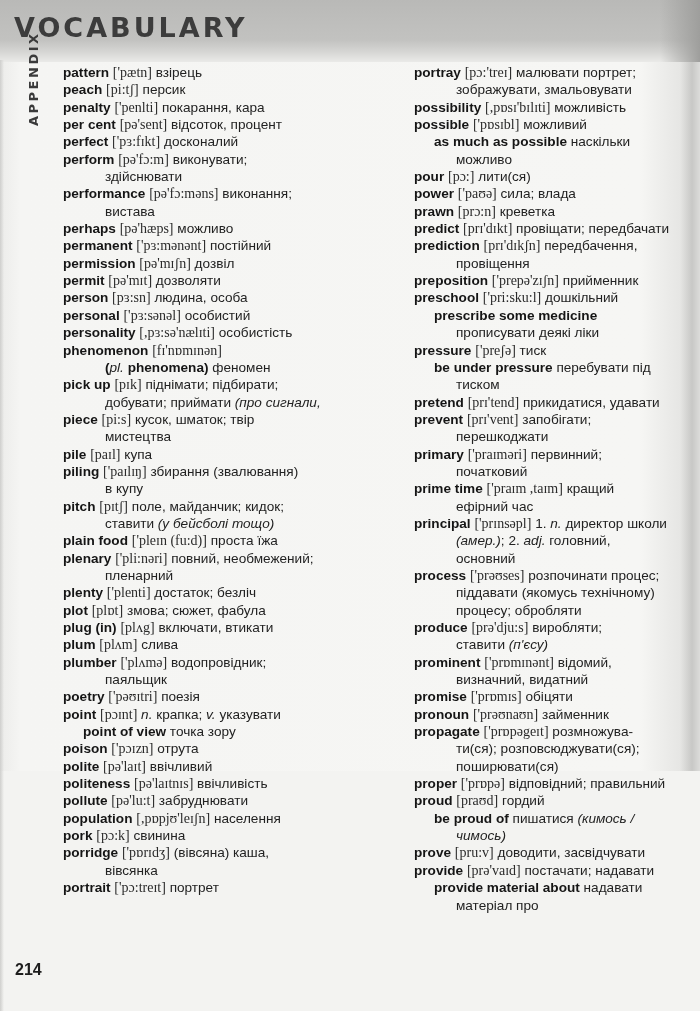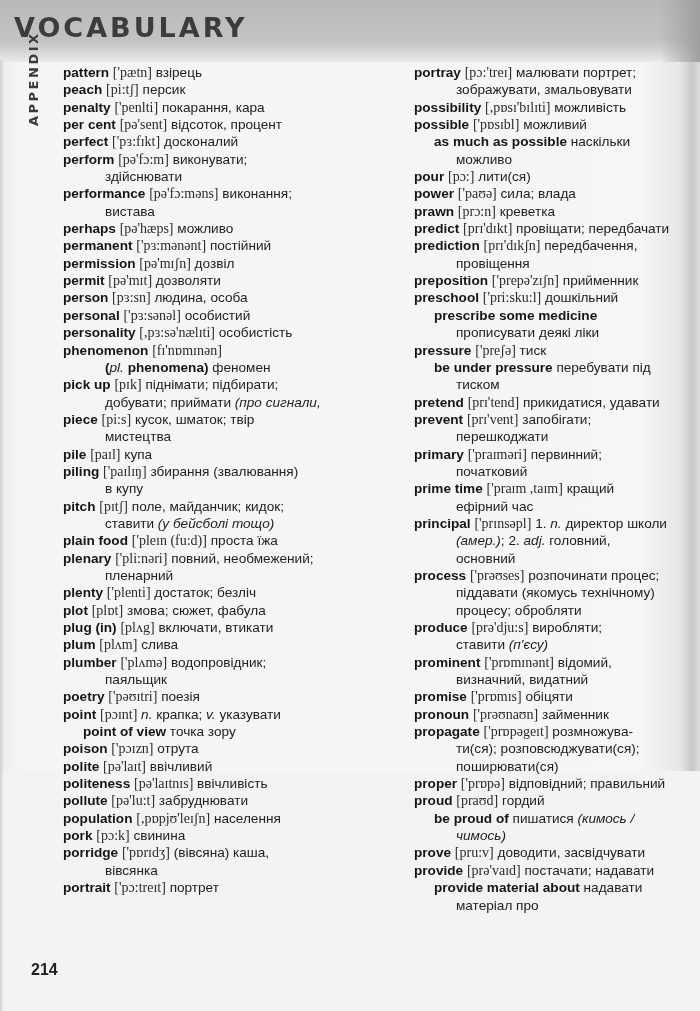--- a/index.html
+++ b/index.html
@@ -46,21 +46,21 @@
   .line { white-space: nowrap; height: 17.35px; }
   .cont { padding-left: 42px; }
   .phr { padding-left: 20px; }
   .hw { font-weight: bold; color: #151515; }
   .phr-hw { font-weight: bold; color: #151515; }
   .ipa { font-family: "Liberation Serif", serif; font-size: 14px; color: #2a2a2a; }
   .tr { color: #222; }
   .it { font-style: italic; }
   .page-num {
     position: absolute; left: 15px; top: 961px;
-    font-weight: bold; font-size: 16px; color: #1e1e1e; margin-left: 16px;
+    font-weight: bold; font-size: 16px; color: #1e1e1e;
   }
 </style>
 </head>
 <body>
 
 <div class="page">
   <div class="header-band"></div>
   <div class="left-edge"></div>
   <div class="title">VOCABULARY</div>
   <div class="side-label">APPENDIX</div>

